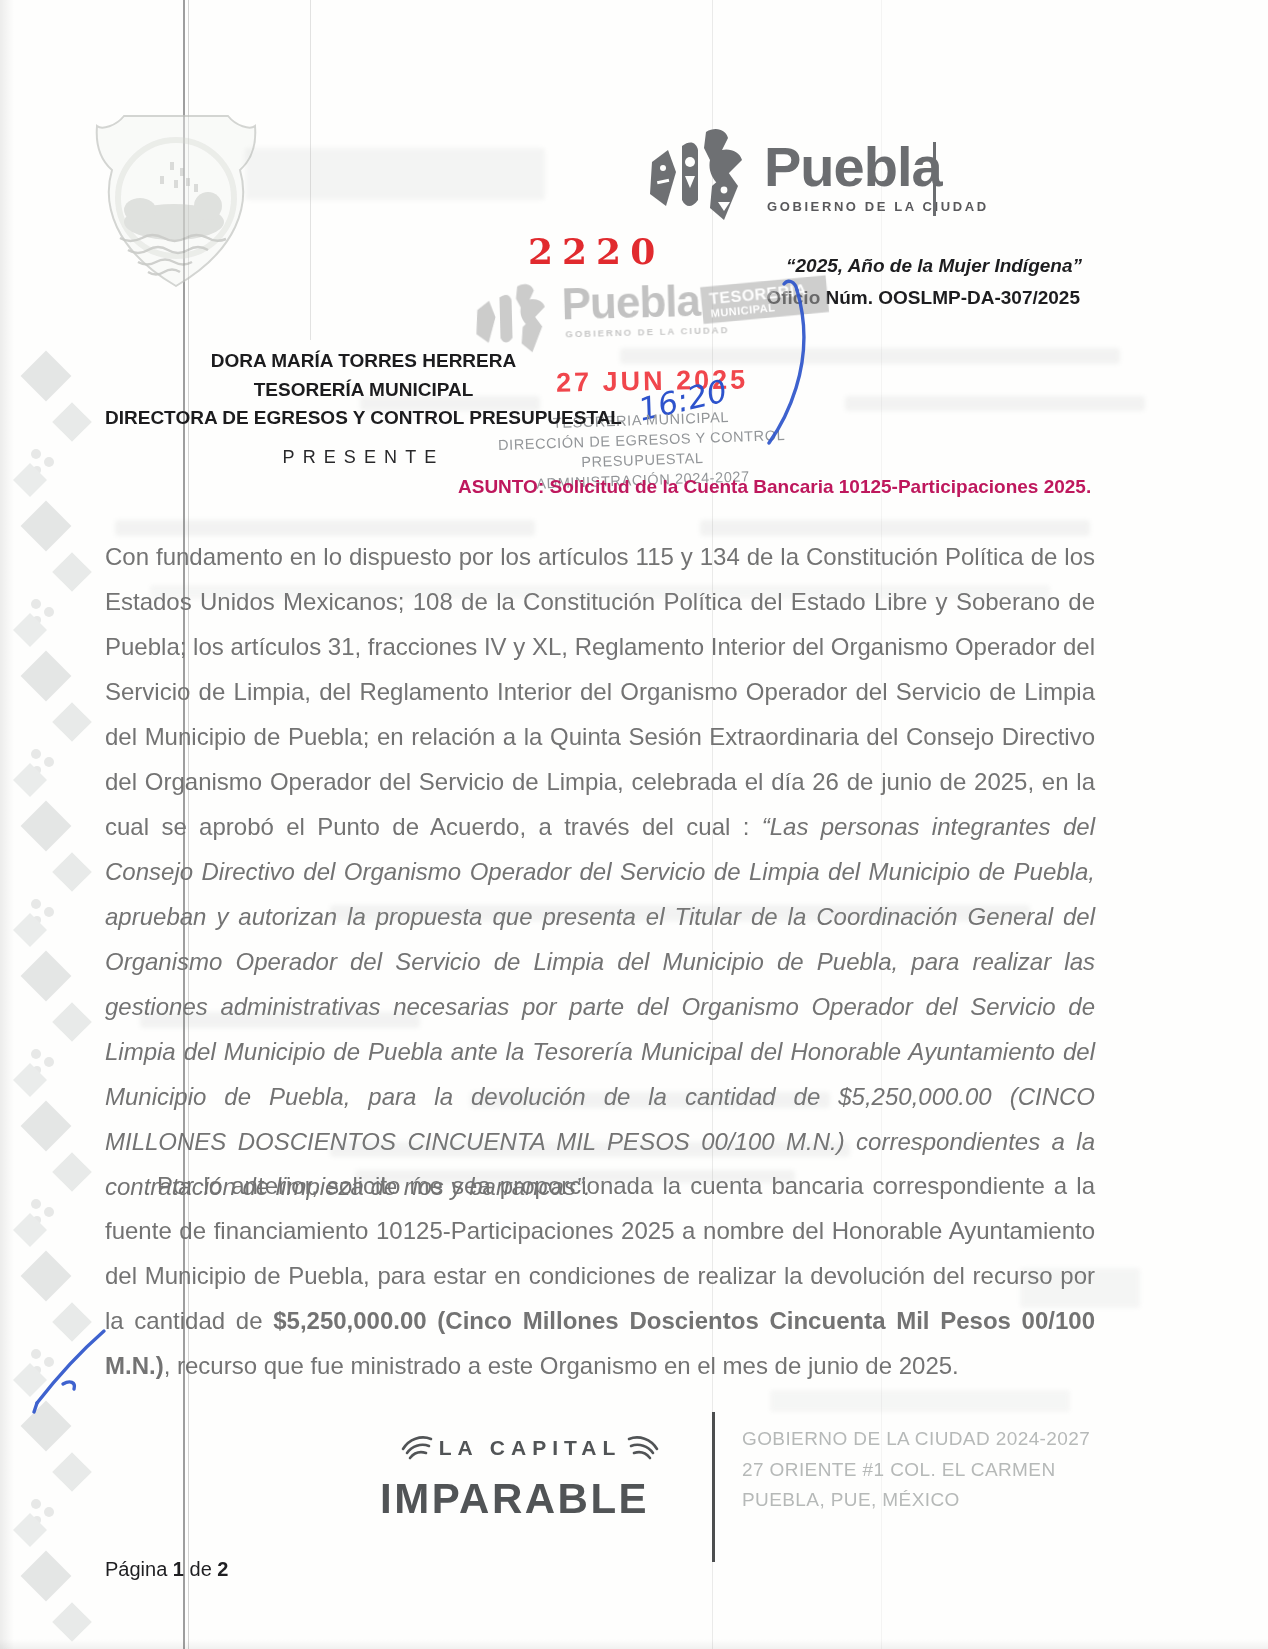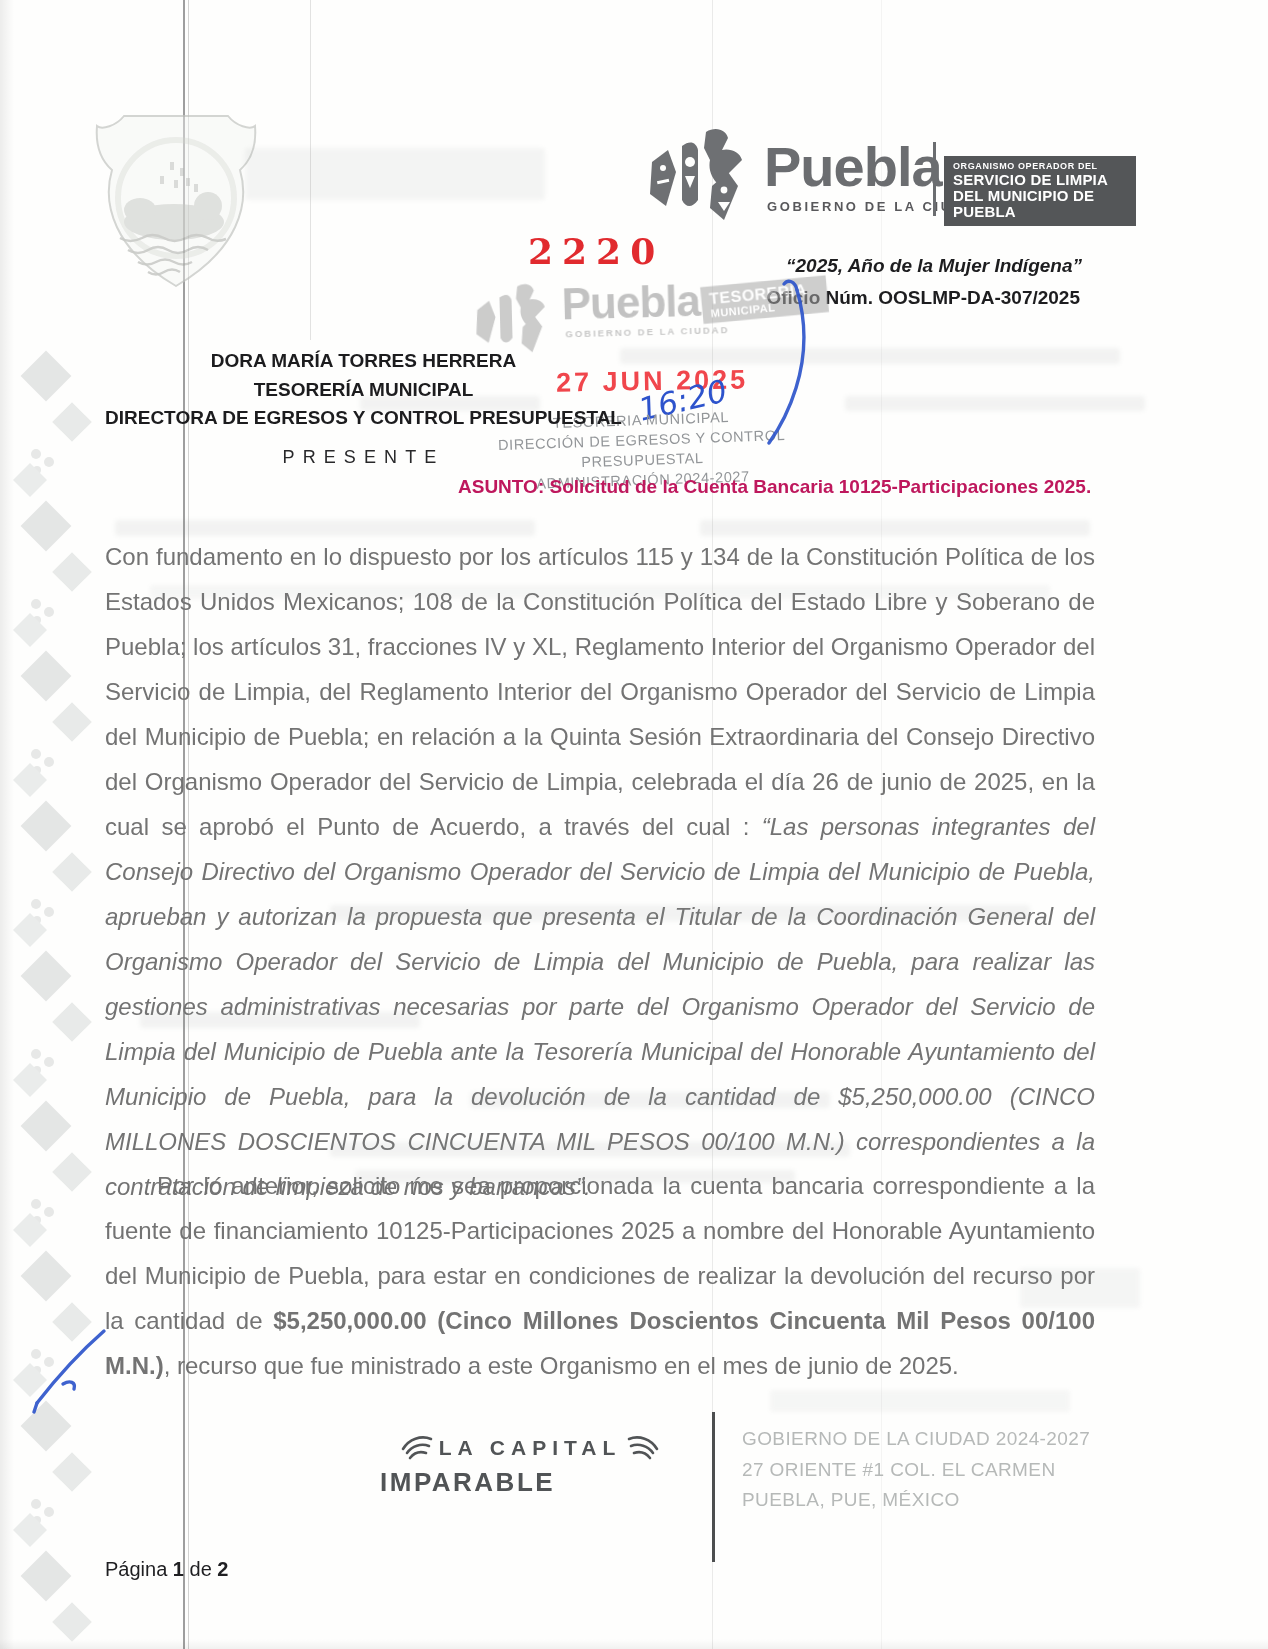--- a/index.html
+++ b/index.html
@@ -38,21 +38,21 @@
   .addr{font-size:19px;font-weight:bold;line-height:28.5px;color:#1c1c1e;}
   .salute{font-size:18px;font-weight:normal;letter-spacing:.45em;color:#28282a;margin-top:10px;}
   .subject{font-size:19px;font-weight:bold;color:#be185d;white-space:nowrap;}
   .bodytext{width:990px;font-size:24px;line-height:45px;text-align:justify;color:#737373;}
   .bodytext .it{font-style:italic;}
   .bodytext .bd{font-weight:bold;}
   .p2{text-indent:52px;}
   
   .slogan{color:#515456;width:300px;}
   .slogan .l1{display:flex;align-items:center;justify-content:center;gap:6px;font-weight:bold;font-size:21px;letter-spacing:6px;}
-  .slogan .l2{font-weight:bold;font-size:26px;letter-spacing:2.5px;line-height:1;margin-top:6px;}
+  .slogan .l2{font-weight:bold;font-size:42px;letter-spacing:2.5px;line-height:1;margin-top:15px;}
   .fdivider{width:3px;height:150px;background:#4c4e4f;}
   .contact{font-size:19px;line-height:30.5px;color:#b6b9b8;letter-spacing:.4px;}
   .pagenum{font-size:20px;color:#1f1f22;}
   .pagenum b{font-weight:bold;}
   svg{display:block;}
 </style>
 </head>
 <body>
 
 <div class="page">
@@ -127,25 +127,20 @@
       <path d="M70,58 L86,44 L96,58 L82,92 L68,80 Z"></path>
       <g fill="#fefefd">
           <circle cx="82" cy="62" r="3.4"></circle>
           <path d="M76,74 l12,0 -6,9 z"></path>
         </g>
     </svg>
   </div>
   <div class="abs brand-name" style="left:764px;top:139px;">Puebla</div>
   <div class="abs brand-sub" style="left:767px;top:199px;">GOBIERNO DE LA CIUDAD</div>
   <div class="abs brand-divider" style="left:933px;top:142px;"></div>
-  <div class="abs badge" style="left:944px;top:156px;">
-    <div class="b1">ORGANISMO OPERADOR DEL</div>
-    <div class="b2">SERVICIO DE LIMPIA</div>
-    <div class="b2">DEL MUNICIPIO DE PUEBLA</div>
-  </div>
 
   <div class="abs folio" style="left:528px;top:230px;">2220</div>
 
   <div class="abs legend" style="left:692px;top:255px;">“2025, Año de la Mujer Indígena”</div>
   <div class="abs oficio" style="left:690px;top:287px;">Oficio Núm. OOSLMP-DA-307/2025</div>
 
   <div class="abs rstamp" style="left:470px;top:276px;width:370px;height:80px;">
     <div class="abs" style="left:0;top:4px;transform:scale(.75);transform-origin:top left;opacity:.85;">
       <svg width="116" height="94" viewBox="0 0 116 94" fill="#8f9294">
         <path d="M10,34 L26,22 L34,44 L24,78 L8,66 Z"></path>

